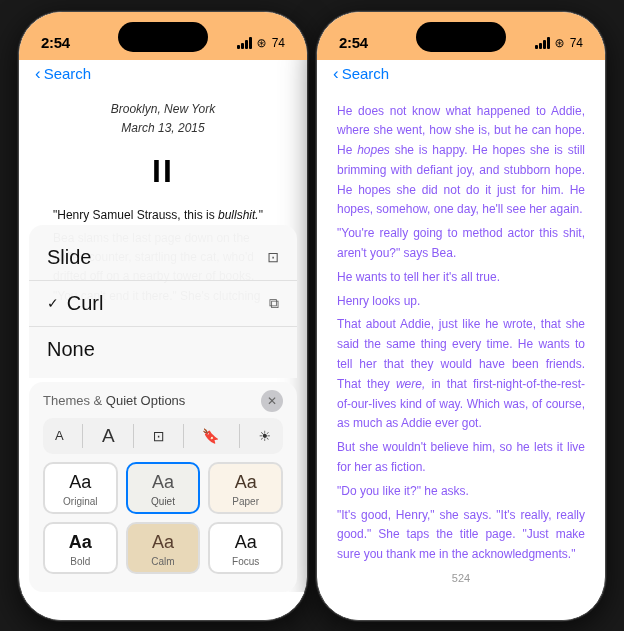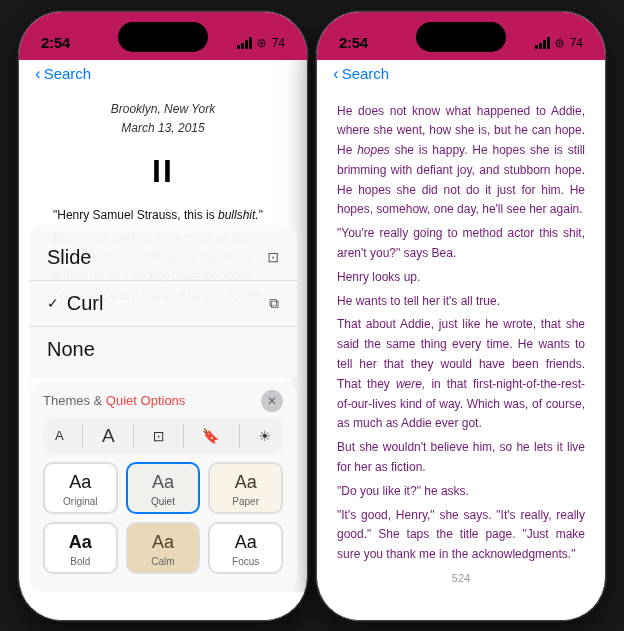--- a/index.html
+++ b/index.html
@@ -28,21 +28,21 @@
       border-radius: 44px;
       overflow: hidden;
       position: relative;
       border: 1.5px solid #444;
       box-shadow: 0 0 0 1px #222, 0 8px 32px rgba(0,0,0,0.7);
     }
 
     
     .status-bar {
       height: 48px;
-      background: #be185d;
+      background: #fdba74;
       display: flex;
       align-items: center;
       justify-content: space-between;
       padding: 14px 22px 0 22px;
       position: relative;
       z-index: 10;
     }
 
     .status-bar .time {
       font-size: 15px;
@@ -286,21 +286,21 @@
     .bottom-bar {
       height: 28px;
       background: #fff;
     }
 
     
     .reading-content {
       padding: 12px 20px;
       font-size: 12.5px;
       line-height: 1.7;
-      color: #701a75;
+      color: #8b5cf6;
       height: calc(100% - 96px);
       overflow: hidden;
     }
 
     .reading-para {
       margin-bottom: 4px;
       font-size: 12px;
       line-height: 1.65;
       text-align: justify;
     }
@@ -383,21 +383,21 @@
           </div>
           <span class="option-icon">⧉</span>
         </div>
         <div class="scroll-option-row">
           <span class="option-label">None</span>
         </div>
       </div>
 
       <div class="themes-section">
         <div class="themes-header">
-          <span class="themes-title">Themes &amp; <span style="color:#ef4444">Quiet Options</span></span>
+          <span class="themes-title">Themes &amp; <span style="color:#404040">Quiet Options</span></span>
           <div class="close-btn">✕</div>
         </div>
 
         <div class="font-controls">
           <span class="font-small">A</span>
           <div class="font-ctrl-divider"></div>
           <span class="font-large">A</span>
           <div class="font-ctrl-divider"></div>
           <span class="font-icon">⊡</span>
           <div class="font-ctrl-divider"></div>
@@ -461,22 +461,22 @@
     <div class="nav-bar">
       <div class="back-btn">
         <span class="chevron">‹</span>
         <span>Search</span>
       </div>
     </div>
 
     <div class="reading-content">
       <div class="reading-para">He does not know what happened to Addie, where she went, how she is, but he can hope. He <em>hopes</em> she is happy. He hopes she is still brimming with defiant joy, and stubborn hope. He hopes she did not do it just for him. He hopes, somehow, one day, he'll see her again.</div>
       <div class="reading-para">"You're really going to method actor this shit, aren't you?" says Bea.</div>
+      <div class="reading-para">He wants to tell her it's all true.</div>
       <div class="reading-para">Henry looks up.</div>
-      <div class="reading-para">He wants to tell her it's all true.</div>
       <div class="reading-para">That about Addie, just like he wrote, that she said the same thing every time. He wants to tell her that they would have been friends. That they <em>were,</em> in that first-night-of-the-rest-of-our-lives kind of way. Which was, of course, as much as Addie ever got.</div>
       <div class="reading-para">But she wouldn't believe him, so he lets it live for her as fiction.</div>
       <div class="reading-para">"Do you like it?" he asks.</div>
       <div class="reading-para">"It's good, Henry," she says. "It's really, really good." She taps the title page. "Just make sure you thank me in the acknowledgments."</div>
 
     </div>
 
     <div class="page-num">524</div>
 
     <div class="bottom-bar"></div>

